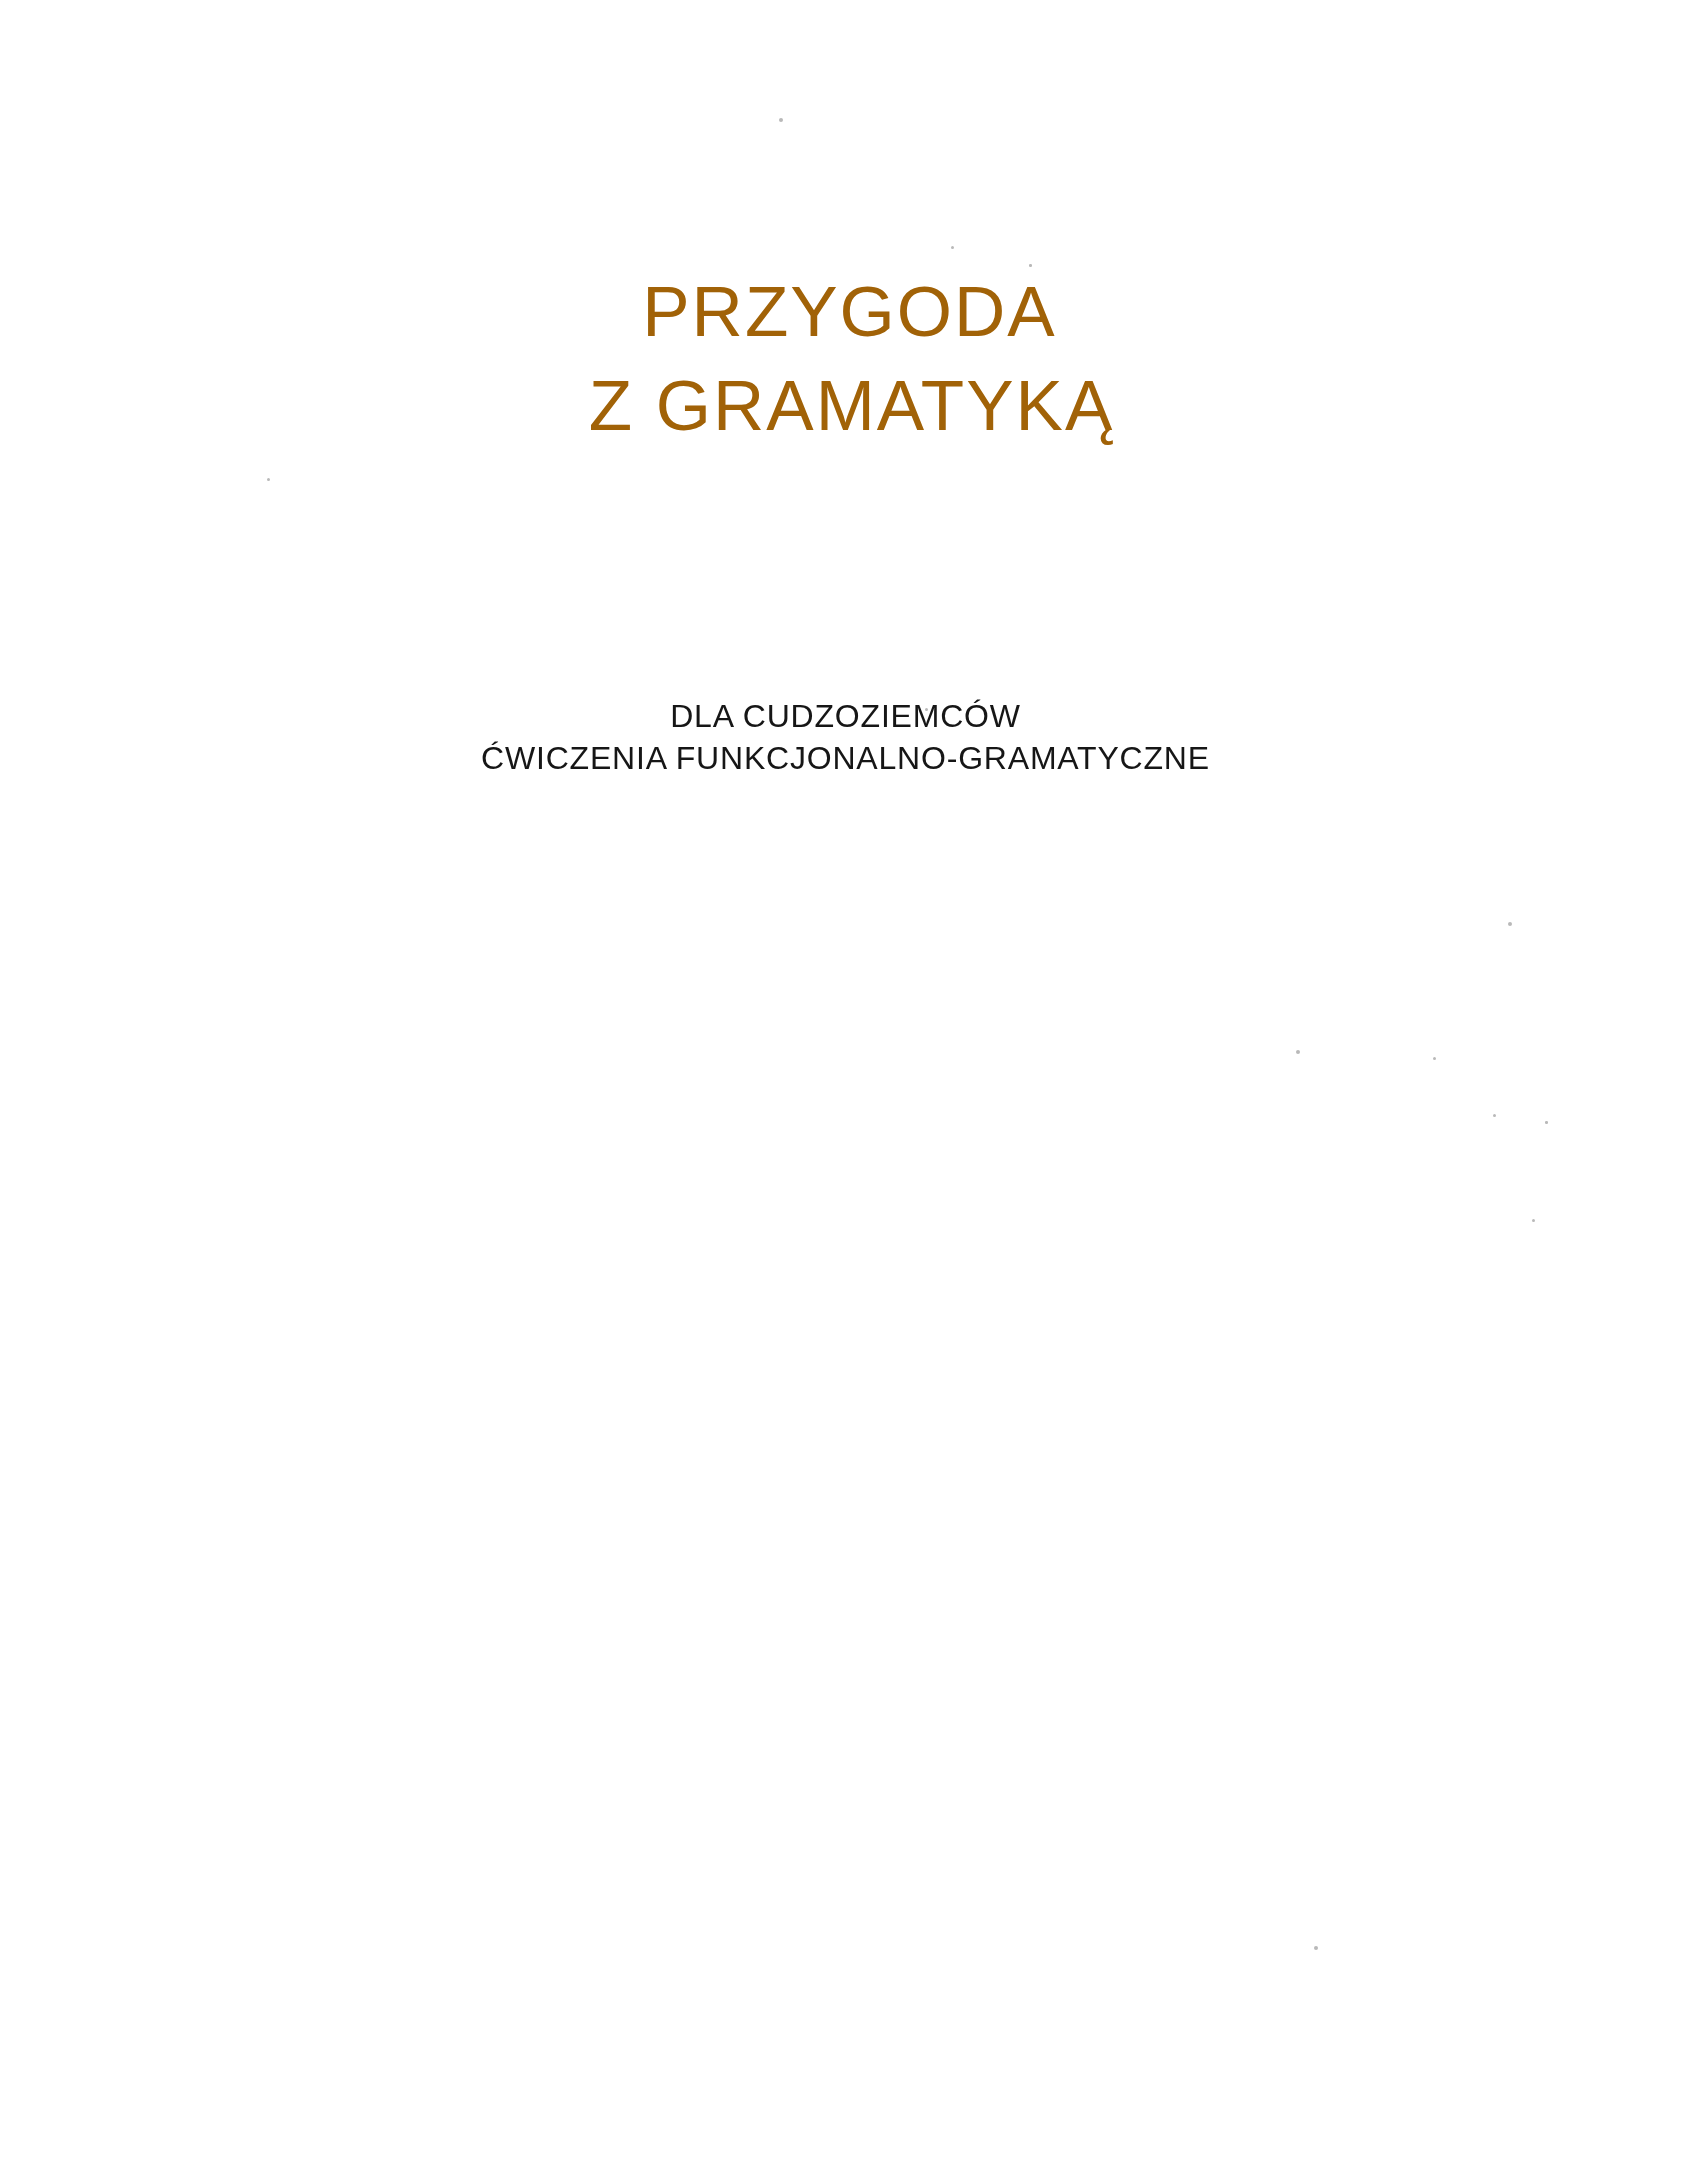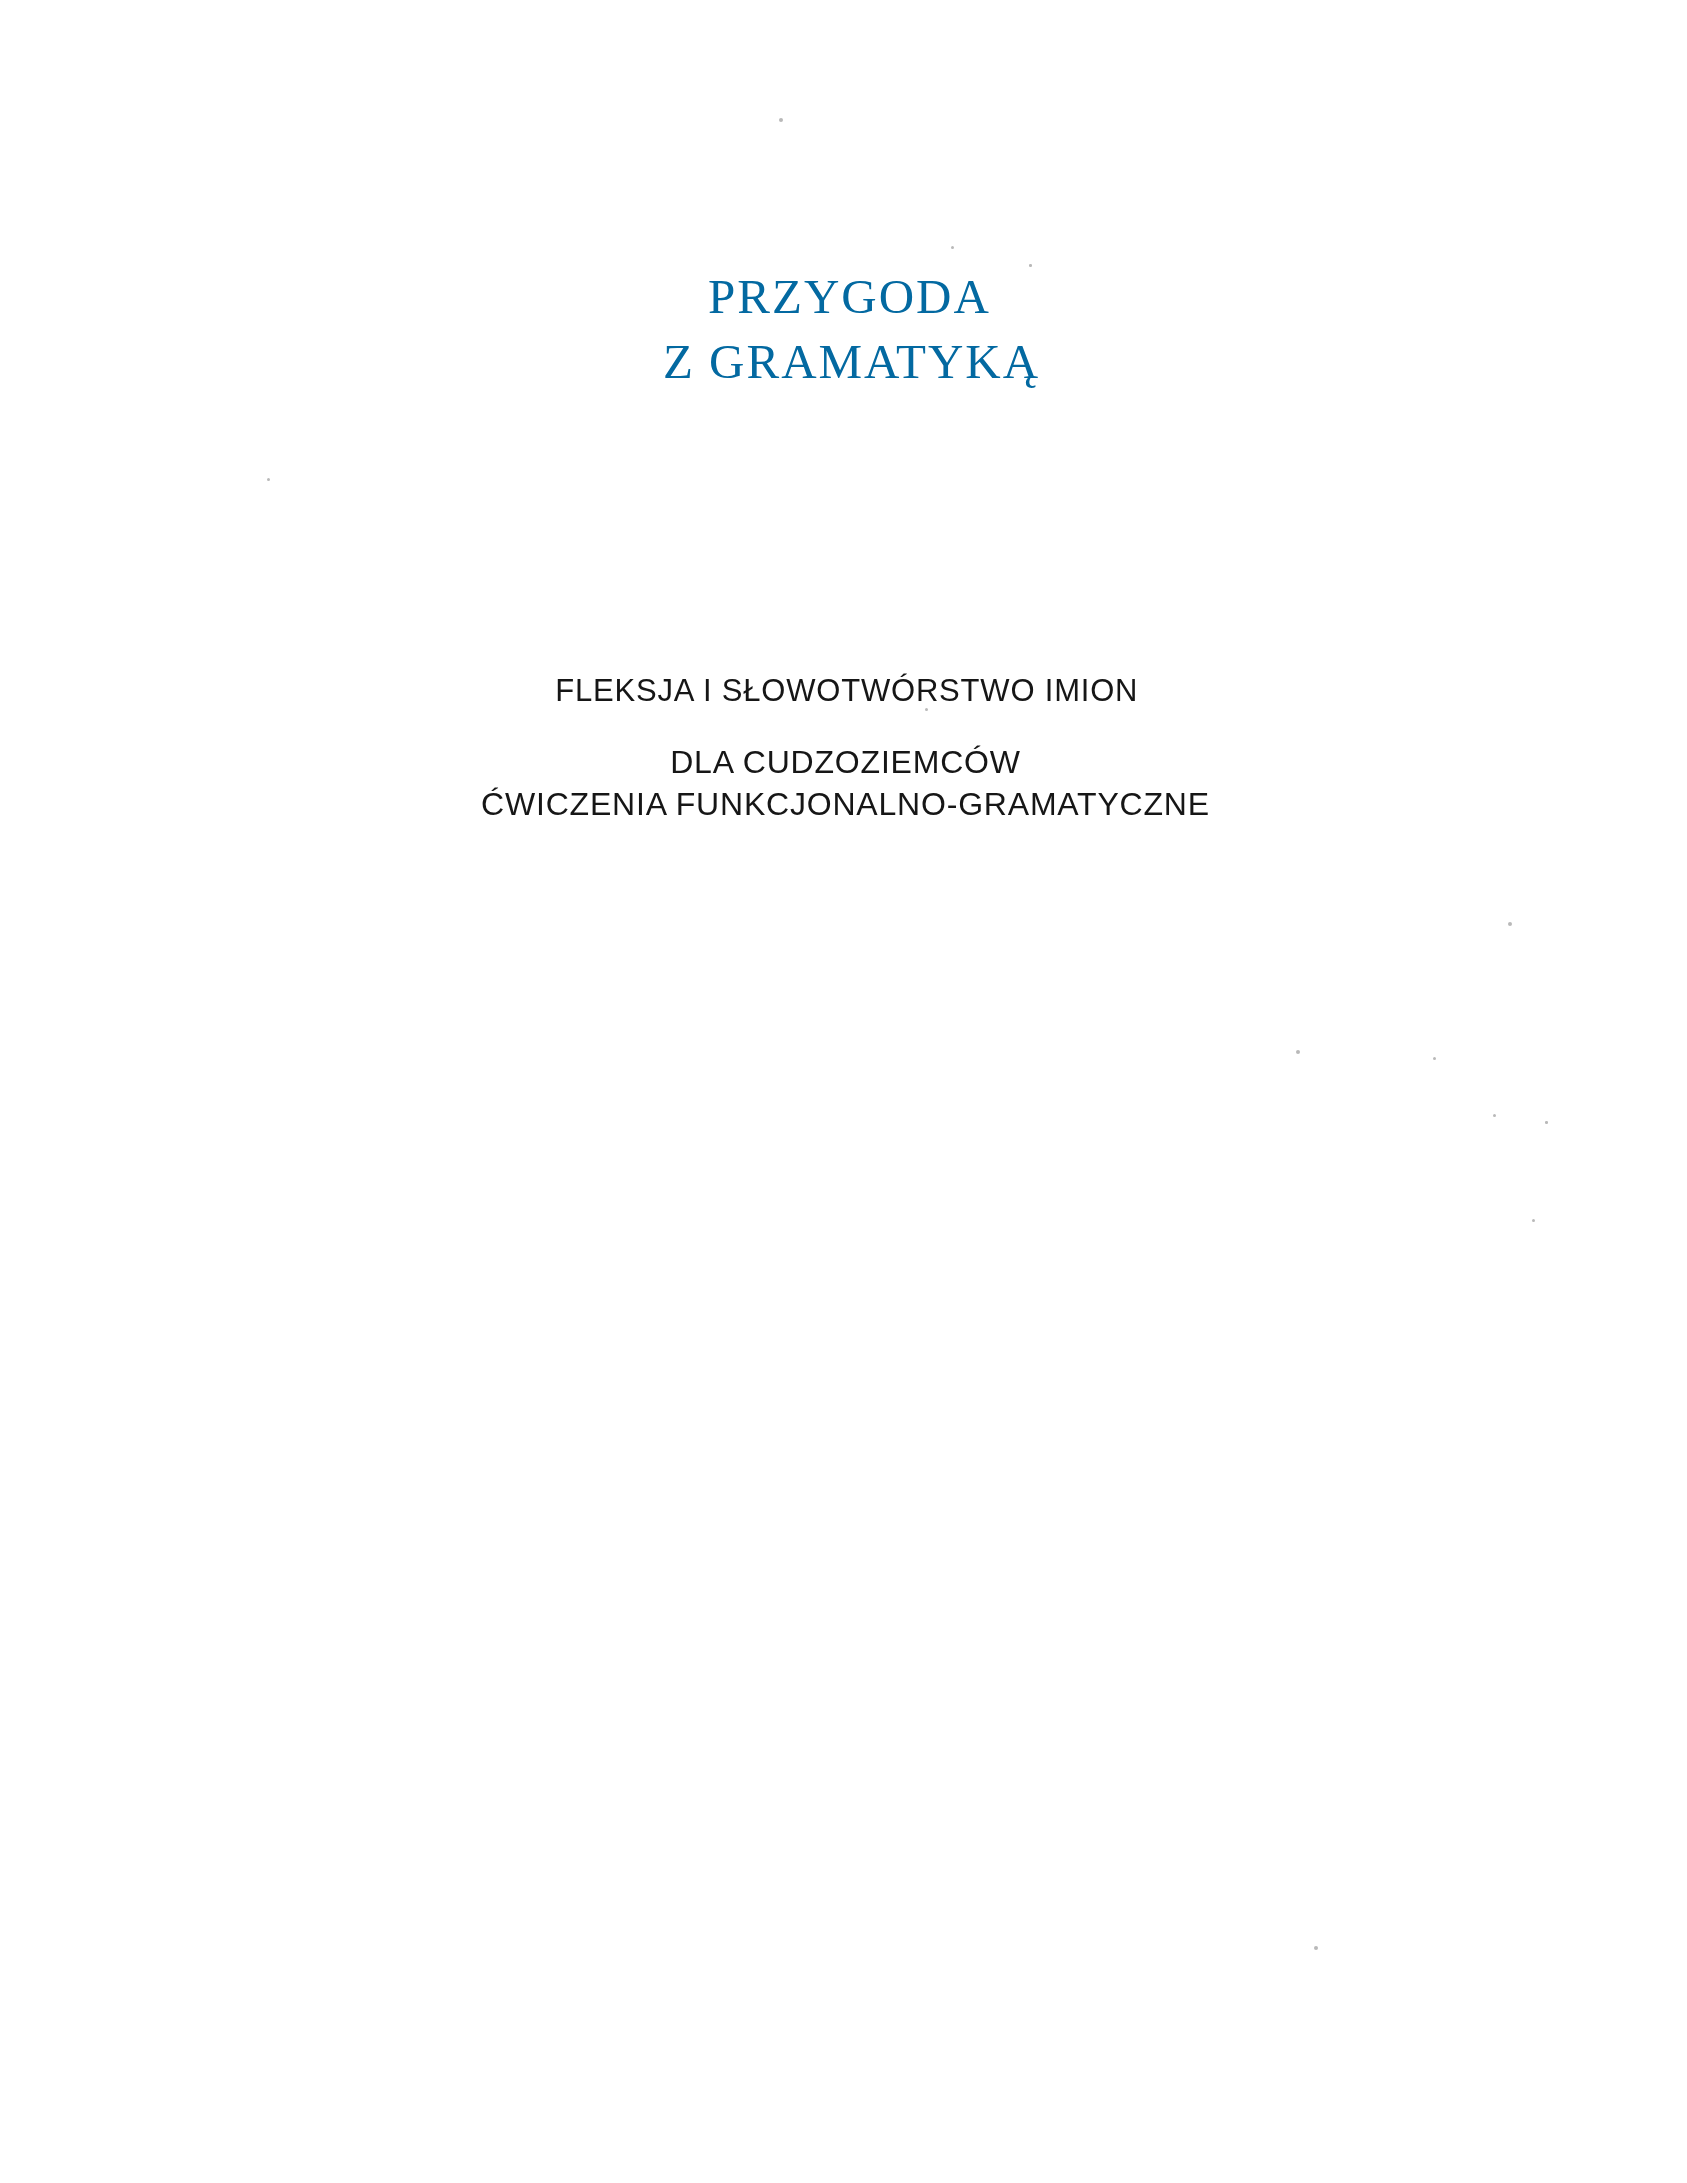--- a/index.html
+++ b/index.html
@@ -23,26 +23,26 @@
 
   
   .title-block {
     position: absolute;
     top: 265px;
     left: 0;
     width: 1687px;
     text-align: center;
   }
   .title-line {
-    font-family: Liberation Serif, serif;
-    font-size: 49px;
+    font-family: Liberation Sans, sans-serif;
+    font-size: 71px;
     line-height: 1.32;
     letter-spacing: 2px;
     font-weight: 400;
-    color: #0369a1;
+    color: #a16207;
     white-space: pre;
   }
   .title-line.first {
     padding-left: 12px;
   }
   .title-line.second {
     padding-left: 0px;
     margin-left: 16px;
   }
 
@@ -91,21 +91,20 @@
 <body>
 
 <div class="page">
 
   <div class="title-block">
     <div class="title-line first">PRZYGODA</div>
     <div class="title-line second">Z GRAMATYKĄ</div>
   </div>
 
   <div class="subtitle-block">
-    <div class="subtitle-line s1">FLEKSJA I SŁOWOTWÓRSTWO IMION</div>
     <div class="subtitle-gap"></div>
     <div class="subtitle-line s3">DLA CUDZOZIEMCÓW</div>
     <div class="subtitle-line s2">ĆWICZENIA FUNKCJONALNO-GRAMATYCZNE</div>
   </div>
 
   <div class="speck" style="left:779px; top:118px; width:4px; height:4px;"></div>
   <div class="speck" style="left:951px; top:246px; width:3.3px; height:3.3px;"></div>
   <div class="speck" style="left:1029px; top:264px; width:2.6px; height:2.6px;"></div>
   <div class="speck" style="left:267px; top:478px; width:3.3px; height:3.3px;"></div>
   <div class="speck" style="left:925px; top:708px; width:3.3px; height:3.3px;"></div>

